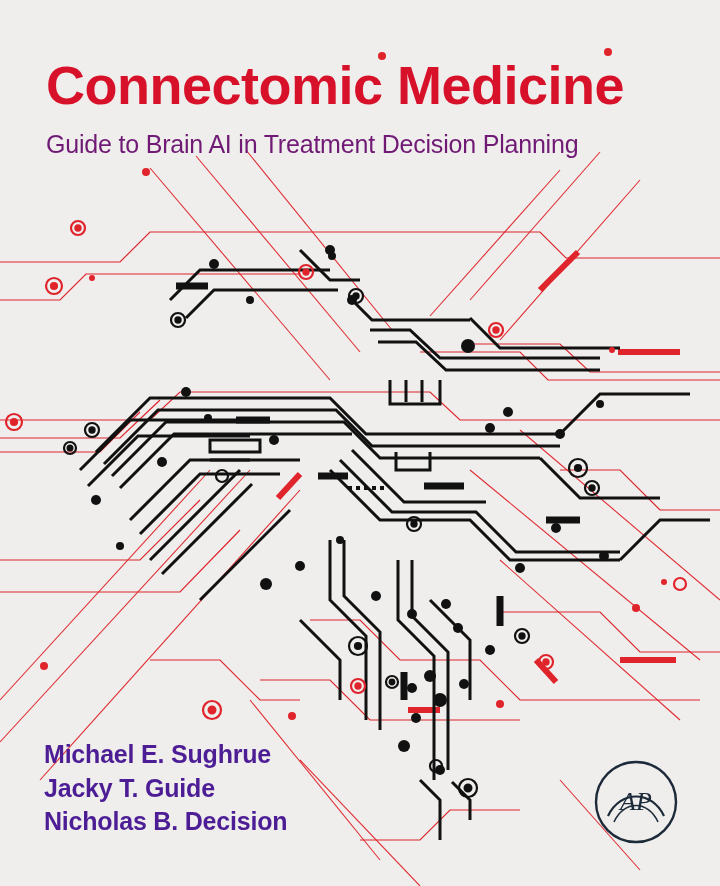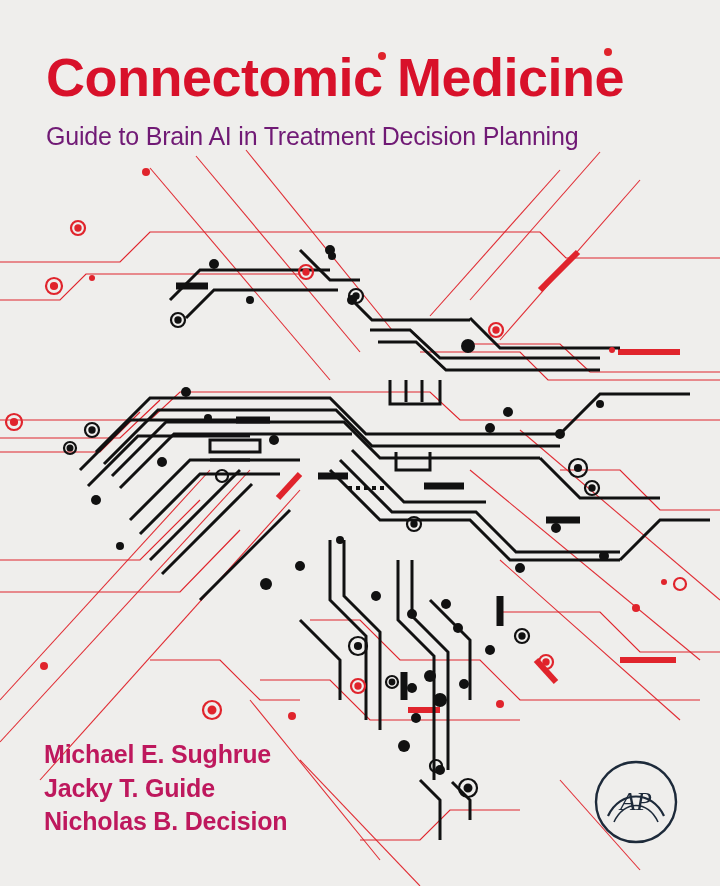--- a/index.html
+++ b/index.html
@@ -13,21 +13,21 @@
     height: 886px;
     background: #efeeec;
     overflow: hidden;
     font-family: "Liberation Sans", sans-serif;
   }
 
   
   .title-block {
     position: absolute;
     left: 46px;
-    top: 48px;
+    top: 56px;
     width: 650px;
     z-index: 5;
   }
   .book-title {
     font-family: "Liberation Sans", sans-serif;
     font-size: 54px;
     font-weight: bold;
     line-height: 1.08;
     color: #d8112a;
     letter-spacing: -0.5px;
@@ -48,21 +48,21 @@
   .authors {
     position: absolute;
     left: 44px;
     bottom: 48px;
     z-index: 5;
   }
   .author {
     font-family: "Liberation Sans", sans-serif;
     font-size: 25px;
     font-weight: bold;
-    color: #be185d;
+    color: #4c1d95;
     line-height: 1.33;
     letter-spacing: -0.2px;
   }
 
   
   .publisher-logo {
     position: absolute;
     right: 42px;
     bottom: 42px;
     width: 84px;

